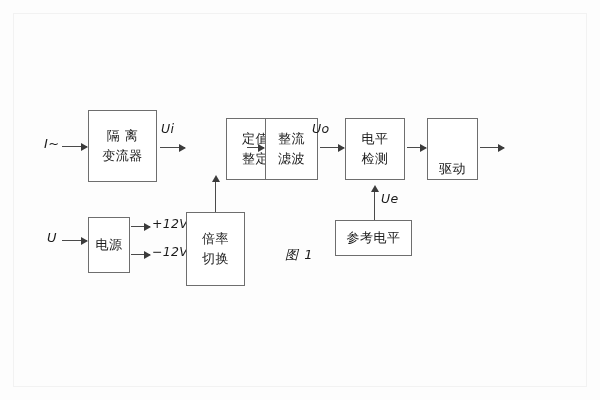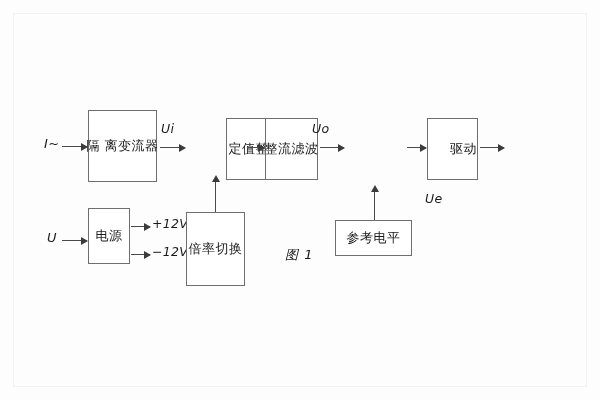--- a/index.html
+++ b/index.html
@@ -25,21 +25,21 @@
     height: 374px;
     border: 1px solid #f2f2f2;
     box-sizing: border-box;
   }
   .box {
     position: absolute;
     border: 1px solid #6e6e6e;
     box-sizing: border-box;
     background: #ffffff;
     display: flex;
-    flex-direction: row;
+    flex-direction: column;
     align-items: center;
     justify-content: center;
     font-size: 13px;
     line-height: 1.55;
     letter-spacing: 0.5px;
     white-space: nowrap;
   }
   .box .ln { display: block; }
   .label {
     position: absolute;
@@ -116,51 +116,55 @@
   <div class="harrow" style="left:247px; top:147px; width:17px;"></div>
 
   <div class="box" style="left:265px; top:118px; width:53px; height:62px;">
     <span class="ln">整流</span>
     <span class="ln">滤波</span>
   </div>
 
   <div class="label small" style="left:312px; top:121px;">Uo</div>
   <div class="harrow" style="left:320px; top:147px; width:24px;"></div>
 
+  <div class="box" style="left:345px; top:118px; width:60px; height:62px;">
+    <span class="ln">电平</span>
+    <span class="ln">检测</span>
+  </div>
 
   <div class="harrow" style="left:407px; top:147px; width:19px;"></div>
 
   <div class="box" style="left:427px; top:118px; width:51px; height:62px;justify-content:flex-end;">
     <span class="ln">驱动</span>
   </div>
 
   <div class="harrow" style="left:480px; top:147px; width:24px;"></div>
 
 
   <div class="label" style="left:47px; top:230px;">U</div>
   <div class="harrow" style="left:62px; top:240px; width:25px;"></div>
 
-  <div class="box" style="left:88px; top:208px; width:42px; height:56px;">
+  <div class="box" style="left:88px; top:217px; width:42px; height:56px;">
     <span class="ln">电源</span>
   </div>
 
   <div class="harrow" style="left:131px; top:226px; width:19px;"></div>
   <div class="label small" style="left:152px; top:216px;">+12V</div>
 
   <div class="harrow" style="left:131px; top:254px; width:19px;"></div>
   <div class="label small" style="left:152px; top:244px;">−12V</div>
 
   <div class="box" style="left:186px; top:212px; width:59px; height:74px;">
     <span class="ln">倍率</span>
     <span class="ln">切换</span>
   </div>
 
   <div class="varrow" style="left:215px; top:182px; height:30px;"></div>
 
   <div class="box" style="left:335px; top:220px; width:77px; height:36px;">
     <span class="ln">参考电平</span>
   </div>
   <div class="varrow" style="left:374px; top:192px; height:28px;"></div>
-  <div class="label small" style="left:381px; top:191px;margin-left:44px;">Ue</div>
+  <div class="label small" style="left:381px; top:191px;">Ue</div>
 
   <div class="caption" style="left:285px; top:246px;font-style:italic;">图 1</div>
 
 </div>
 
 </body></html>

